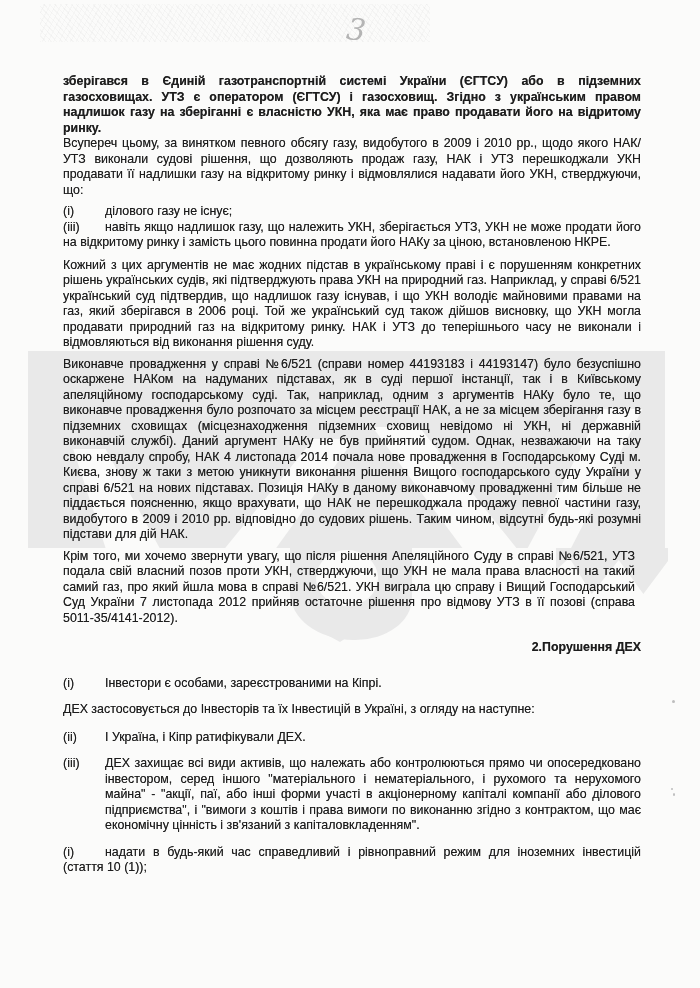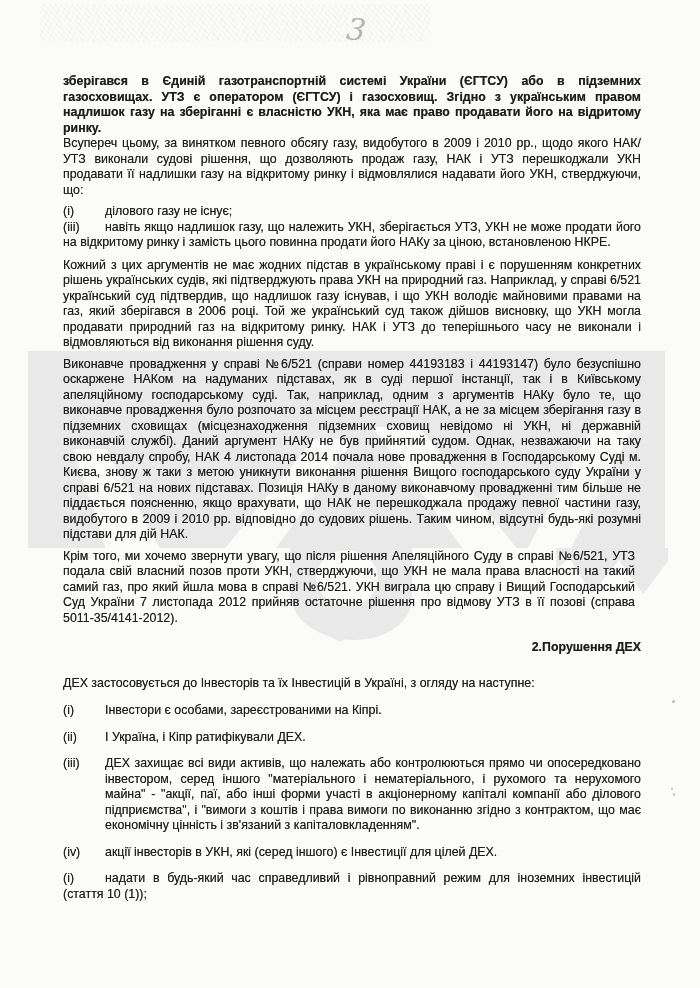--- a/index.html
+++ b/index.html
@@ -120,21 +120,20 @@
 
   <div class="doc" id="doc-body">
       <div class="blk b-p0"><span>зберігався в Єдиній газотранспортній системі України (ЄГТСУ) або в підземних газосховищах. УТЗ є оператором (ЄГТСУ) і газосховищ. Згідно з українським правом надлишок газу на зберіганні є власністю УКН, яка має право продавати його на відритому ринку.</span></div>
       <div class="blk b-p"><span>Всупереч цьому, за винятком певного обсягу газу, видобутого в 2009 і 2010 рр., щодо якого НАК/УТЗ виконали судові рішення, що дозволяють продаж газу, НАК і УТЗ перешкоджали УКН продавати її надлишки газу на відкритому ринку і відмовлялися надавати його УКН, стверджуючи, що:</span></div>
       <div class="blk b-li"><span class="marker">(i)</span><span>ділового газу не існує;</span></div>
       <div class="blk b-li-gap"><span class="marker">(iii)</span><span>навіть якщо надлишок газу, що належить УКН, зберігається УТЗ, УКН не може продати його на відкритому ринку і замість цього повинна продати його НАКу за ціною, встановленою НКРЕ.</span></div>
       <div class="blk b-p"><span>Кожний з цих аргументів не має жодних підстав в українському праві і є порушенням конкретних рішень українських судів, які підтверджують права УКН на природний газ. Наприклад, у справі 6/521 український суд підтвердив, що надлишок газу існував, і що УКН володіє майновими правами на газ, який зберігався в 2006 році. Той же український суд також дійшов висновку, що УКН могла продавати природний газ на відкритому ринку. НАК і УТЗ до теперішнього часу не виконали і відмовляються від виконання рішення суду.</span></div>
       <div class="blk b-p"><span>Виконавче провадження у справі №6/521 (справи номер 44193183 і 44193147) було безуспішно оскаржене НАКом на надуманих підставах, як в суді першої інстанції, так і в Київському апеляційному господарському суді. Так, наприклад, одним з аргументів НАКу було те, що виконавче провадження було розпочато за місцем реєстрації НАК, а не за місцем зберігання газу в підземних сховищах (місцезнаходження підземних сховищ невідомо ні УКН, ні державній виконавчій службі). Даний аргумент НАКу не був прийнятий судом. Однак, незважаючи на таку свою невдалу спробу, НАК 4 листопада 2014 почала нове провадження в Господарському Суді м. Києва, знову ж таки з метою уникнути виконання рішення Вищого господарського суду України у справі 6/521 на нових підставах. Позиція НАКу в даному виконавчому провадженні тим більше не піддається поясненню, якщо врахувати, що НАК не перешкоджала продажу певної частини газу, видобутого в 2009 і 2010 рр. відповідно до судових рішень. Таким чином, відсутні будь-які розумні підстави для дій НАК.</span></div>
       <div class="blk b-p2"><span>Крім того, ми хочемо звернути увагу, що після рішення Апеляційного Суду в справі №6/521, УТЗ подала свій власний позов проти УКН, стверджуючи, що УКН не мала права власності на такий самий газ, про який йшла мова в справі №6/521. УКН виграла цю справу і Вищий Господарський Суд України 7 листопада 2012 прийняв остаточне рішення про відмову УТЗ в її позові (справа 5011-35/4141-2012).</span></div>
       <div class="blk b-h"><span class="marker">2.</span><span>Порушення ДЕХ</span></div>
+      <div class="blk b-li-loose"><span class="marker">(i)</span><span>Інвестори є особами, зареєстрованими на Кіпрі.</span></div>
       <div class="blk b-p2"><span>ДЕХ застосовується до Інвесторів та їх Інвестицій в Україні, з огляду на наступне:</span></div>
-      <div class="blk b-li-loose"><span class="marker">(i)</span><span>Інвестори є особами, зареєстрованими на Кіпрі.</span></div>
       <div class="blk b-li-loose"><span class="marker">(ii)</span><span>І Україна, і Кіпр ратифікували ДЕХ.</span></div>
       <div class="blk b-li-loose hang"><span class="marker">(iii)</span><span>ДЕХ захищає всі види активів, що належать або контролюються прямо чи опосередковано інвестором, серед іншого "матеріального і нематеріального, і рухомого та нерухомого майна" - "акції, паї, або інші форми участі в акціонерному капіталі компанії або ділового підприємства", і "вимоги з коштів і права вимоги по виконанню згідно з контрактом, що має економічну цінність і зв'язаний з капіталовкладенням".</span></div>
-      <div class="blk b-li-loose"><span class="marker">(iv)</span><span>акції інвесторів в УКН, які (серед іншого) є Інвестиції для цілей ДЕХ.</span></div>
       <div class="blk b-li-loose"><span class="marker">(i)</span><span>надати в будь-який час справедливий і рівноправний режим для іноземних інвестицій (стаття 10 (1));</span></div>
     </div>
 
 </div>
 
 </body></html>

